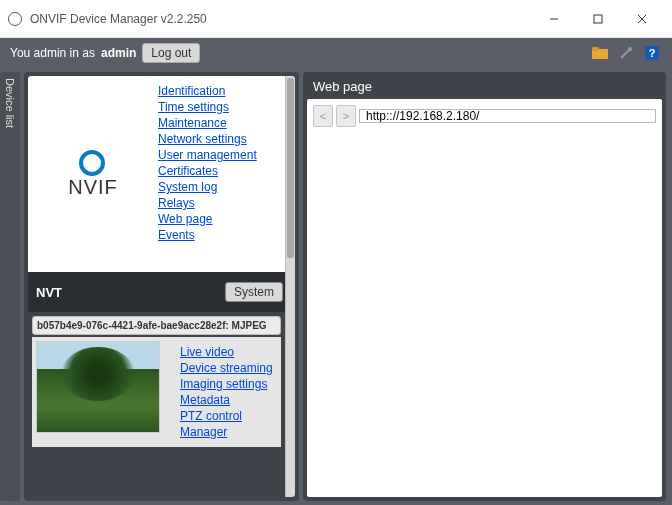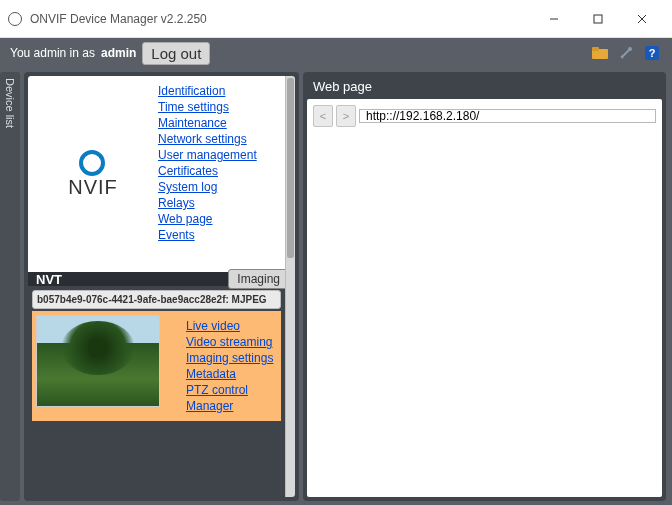--- a/index.html
+++ b/index.html
@@ -44,21 +44,21 @@
     color: #fff;
     font-size: 12px;
   }
   .header .spacer { flex: 1; }
   .header .username { font-weight: bold; margin: 0 6px; }
   .logout-btn {
     background: #d8d8d8;
     border: 1px solid #aaa;
     border-radius: 3px;
     padding: 2px 8px;
-    font-size: 15px;
+    font-size: 12px;
     color: #333;
     cursor: pointer;
   }
   .header-icons { display: flex; gap: 6px; margin-left: 8px; }
   .hicon { width: 20px; height: 20px; display: flex; align-items: center; justify-content: center; }
 
   .body {
     display: flex;
     height: calc(505px - 30px - 30px - 6px);
     background: #5a5f67;
@@ -152,22 +152,22 @@
   }
   .linklist .active {
     color: #d40000;
   }
   .nvt-bar {
     background: #2a2d32;
     color: #fff;
     display: flex;
     align-items: center;
     padding: 2px 2px 2px 8px;
-    margin-right: 4px;
-    height: 14px;
+    margin-right: 10px;
+    height: 40px;
   }
   .nvt-bar .label { font-weight: bold; flex: 1; font-size: 13px;}
   .refresh-btn {
     background: #d8d8d8;
     border: 1px solid #888;
     border-radius: 3px;
     padding: 2px 8px;
     font-size: 12px;
     color: #333;
     cursor: pointer;
@@ -178,25 +178,25 @@
     border-radius: 3px;
     margin: 4px 14px 2px 4px;
     padding: 3px 4px;
     font-size: 10px;
     font-weight: bold;
     color: #333;
     white-space: nowrap;
     overflow: hidden;
   }
   .bottom-white {
-    background: #fdba74;
+    background: #e5e5e5;
     margin: 2px 14px 4px 4px;
     padding: 4px;
     display: flex;
-    gap: 26px;
+    gap: 20px;
   }
   .snapshot {
     width: 124px;
     height: 92px;
     background: linear-gradient(to bottom, #b8d8e8 0%, #b8d8e8 30%, #2a5520 30%, #4a7830 70%, #2a5520 100%);
     position: relative;
     border: 1px solid #ccc;
     overflow: hidden;
   }
   .snapshot::before {
@@ -323,30 +323,30 @@
           <span class="link">Certificates</span>
           <span class="link">System log</span>
           <span class="link">Relays</span>
           <span class="link active">Web page</span>
           <span class="link">Events</span>
         </div>
       </div>
 
       <div class="nvt-bar">
         <span class="label">NVT</span>
-        <button class="refresh-btn">Imaging</button>
+        <button class="refresh-btn">System</button>
       </div>
 
       <div class="device-id-row">b057b4e9-076c-4421-9afe-bae9acc28e2f: MJPEG</div>
 
       <div class="bottom-white">
         <div class="snapshot"></div>
         <div class="linklist">
           <span class="link">Live video</span>
-          <span class="link">Video streaming</span>
+          <span class="link">Device streaming</span>
           <span class="link">Imaging settings</span>
           <span class="link">Metadata</span>
           <span class="link">PTZ control</span>
           <span class="link">Manager</span>
         </div>
       </div>
 
       <div class="scrollbar">
         <div class="scrollthumb"></div>
       </div>

